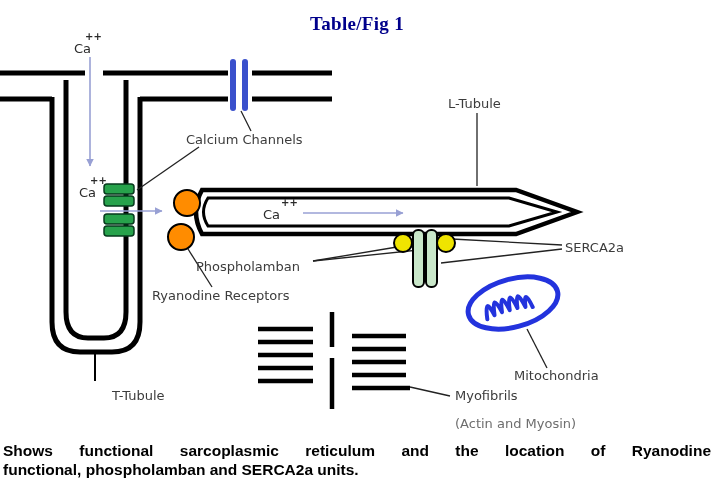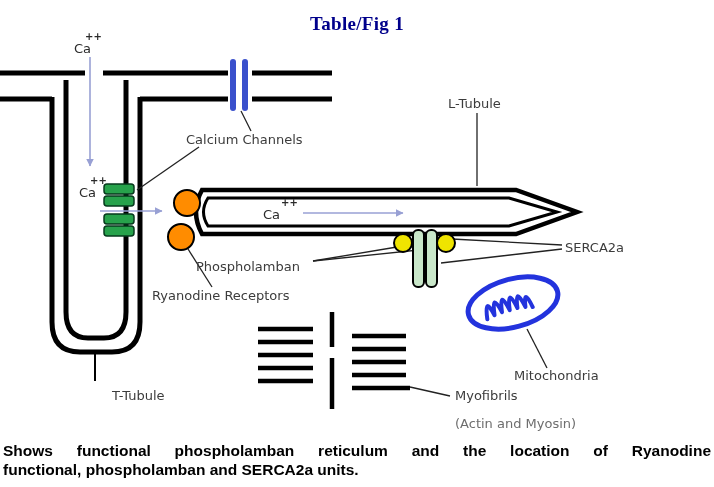--- a/index.html
+++ b/index.html
@@ -111,17 +111,17 @@
     <text class="lbl" x="565" y="252">SERCA2a</text>
     <text class="lbl" x="196" y="271">Phospholamban</text>
     <text class="lbl" x="152" y="300">Ryanodine Receptors</text>
     <text class="lbl" x="514" y="380">Mitochondria</text>
     <text class="lbl" x="455" y="400">Myofibrils</text>
     <text class="lbl gray" x="455" y="428">(Actin and Myosin)</text>
     <text class="lbl" x="112" y="400">T-Tubule</text>
   </svg>
 
   <div class="caption">
-    <div class="l1">Shows functional phospholamban reticulum and the location of Ryanodine</div>
+    <div class="l1">Shows functional sarcoplasmic reticulum and the location of Ryanodine</div>
     <div class="l2">functional, phospholamban and SERCA2a units.</div>
   </div>
 
 </div>
 
 </body></html>

